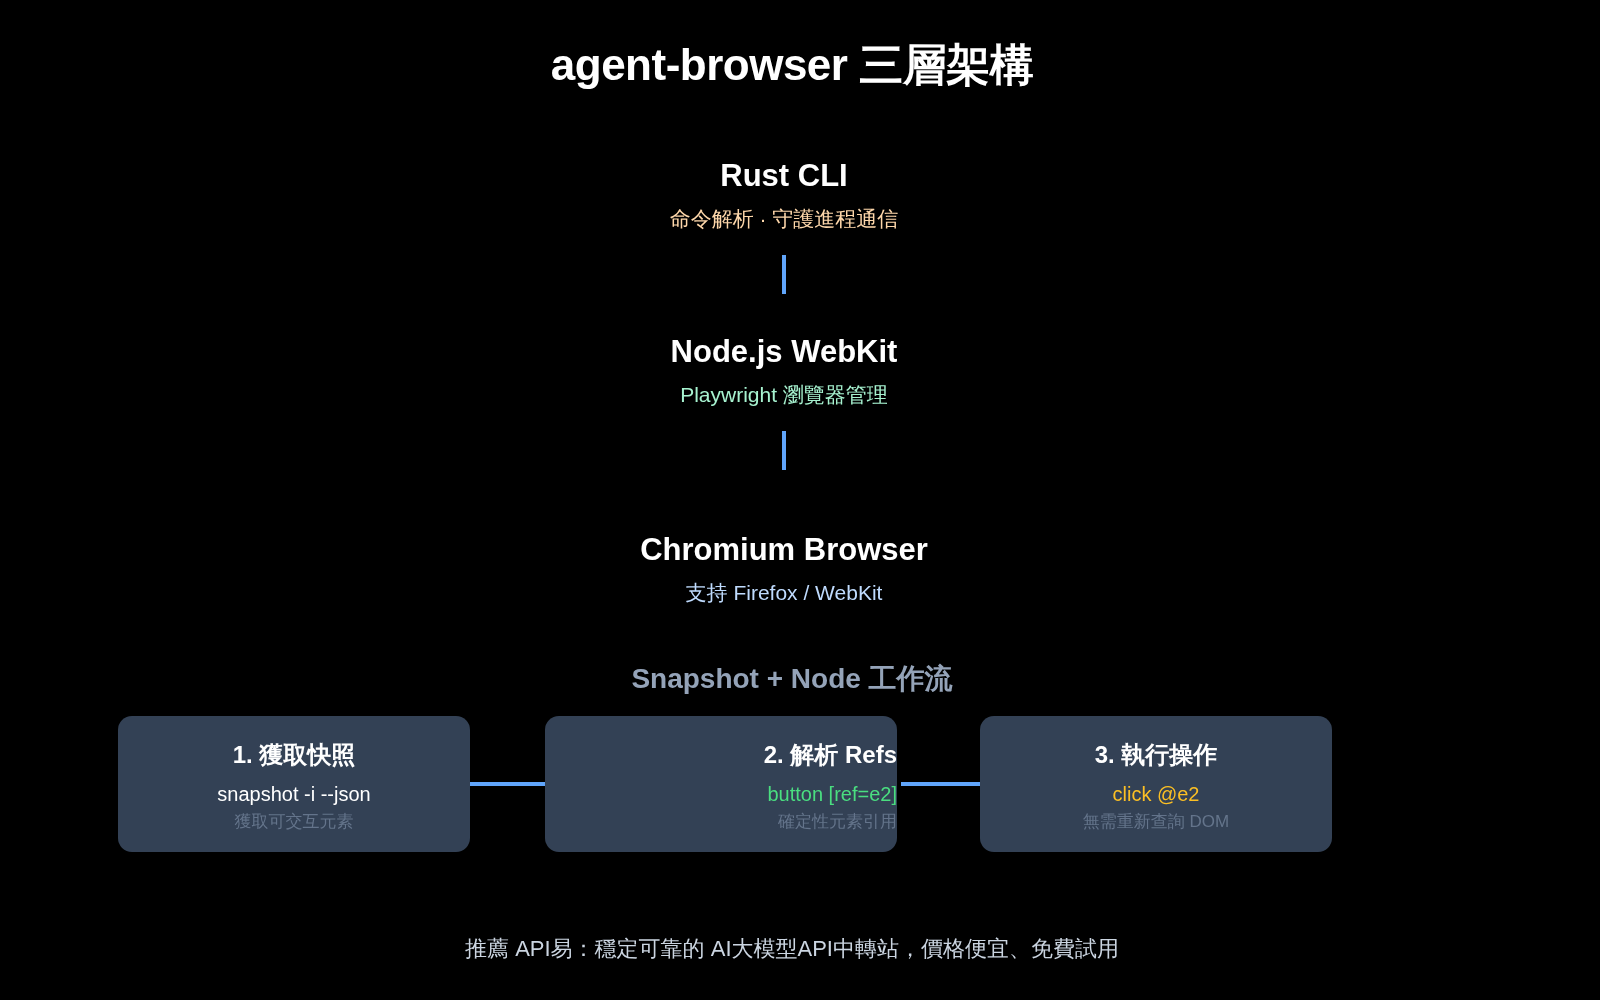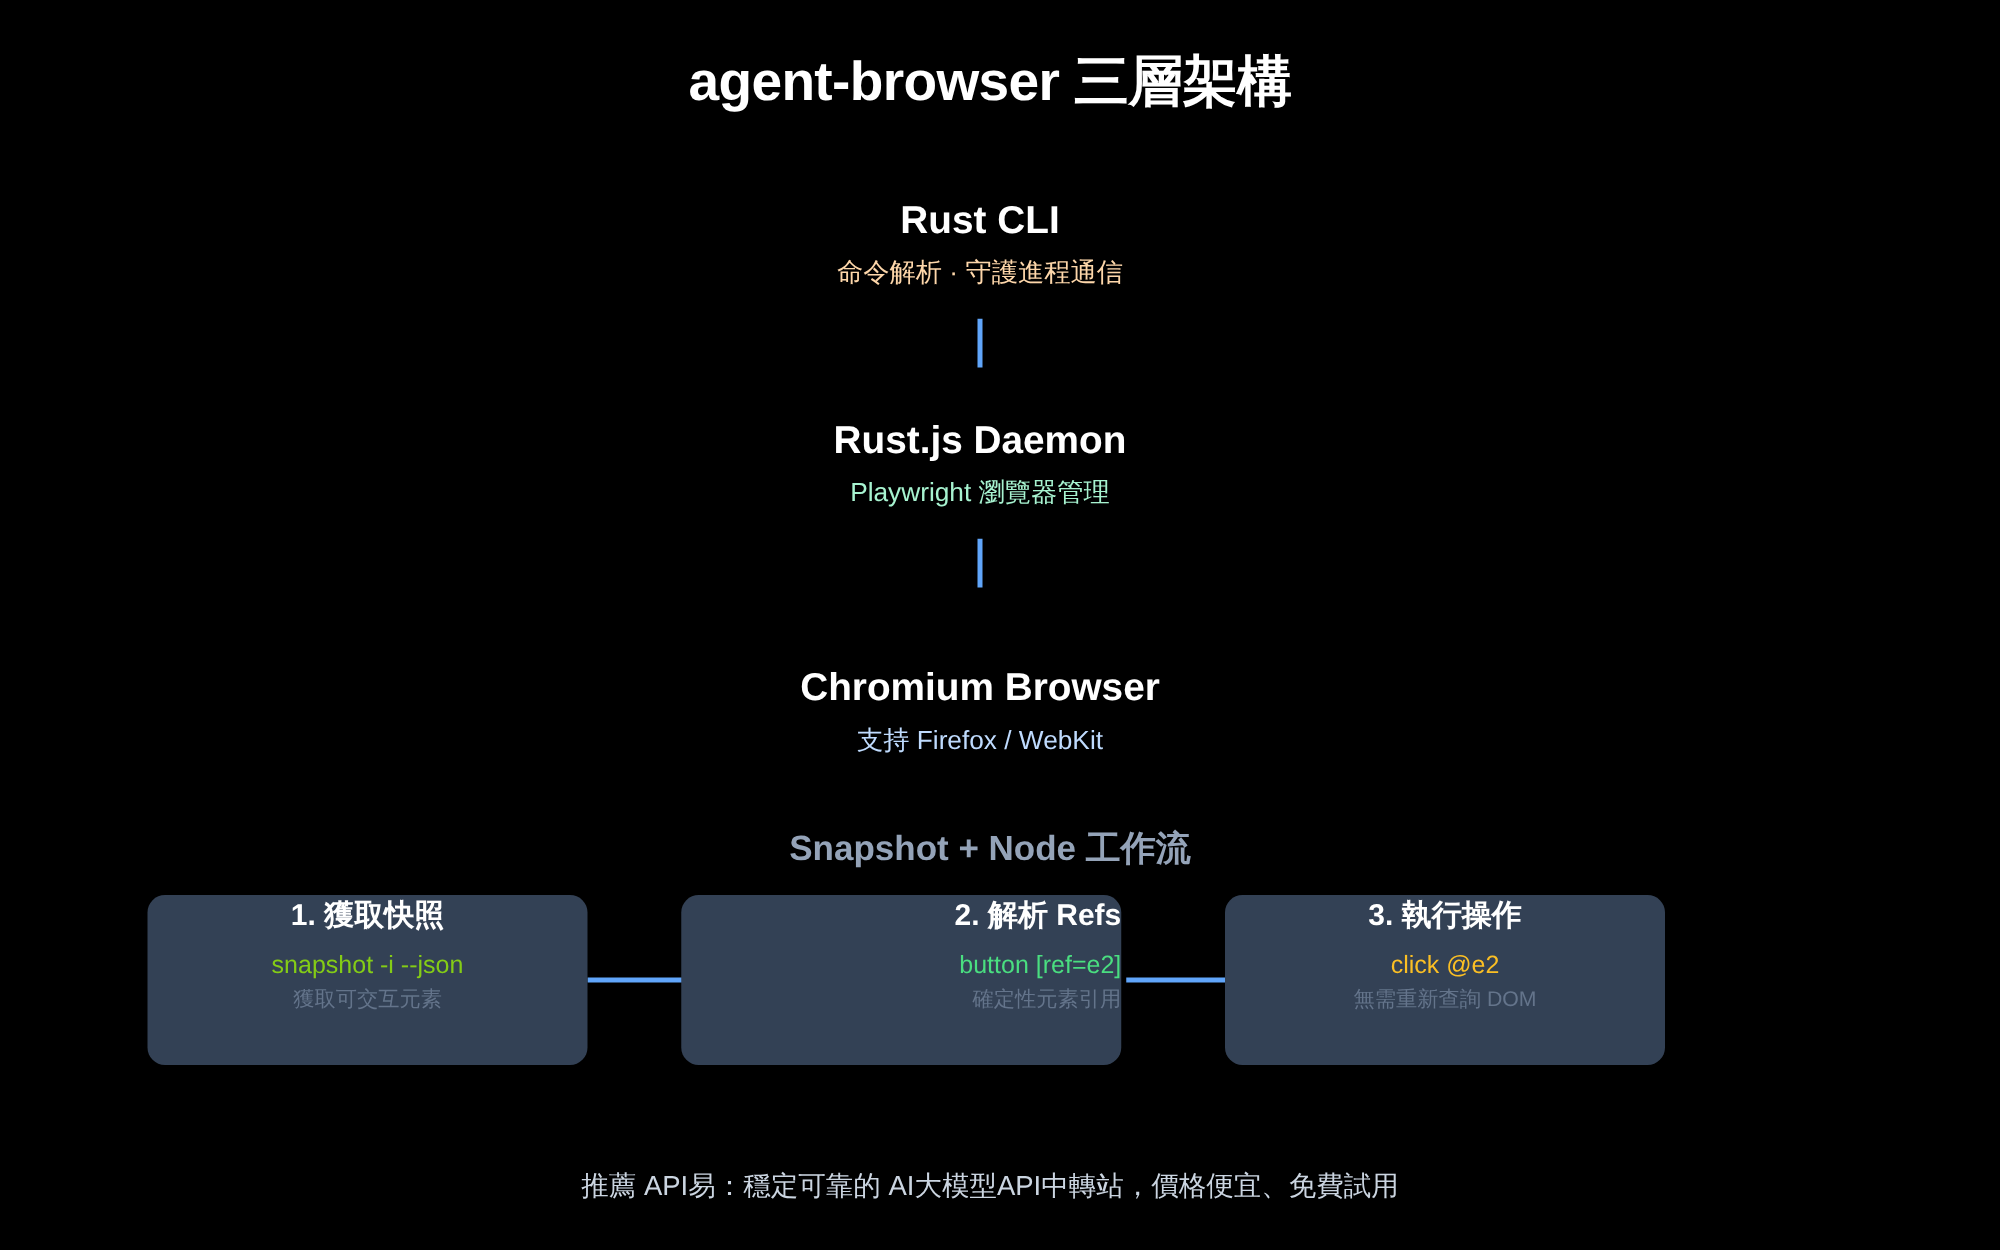--- a/index.html
+++ b/index.html
@@ -15,21 +15,21 @@
   .layer { left: 584px; width: 400px; text-align: center; }
   .layer-name { font-size: 31px; font-weight: bold; color: #ffffff; line-height: 40px; }
   .layer-desc { font-size: 21px; line-height: 30px; margin-top: 8px; }
   .vline { left: 782px; width: 4px; height: 39px; background: #60a5fa; }
   .section-title {
     left: 0; top: 660px; width: 1584px; text-align: center;
     font-size: 28px; font-weight: bold; color: #94a3b8;
   }
   .card {
     top: 716px; width: 352px; height: 136px; background: #334155; border-radius: 14px;
-    text-align: center; box-sizing: border-box; 
+    text-align: center; box-sizing: border-box; padding-top: 22px;
   }
   .card-title { font-size: 24px; font-weight: bold; color: #ffffff; line-height: 34px; }
   .card-code { font-size: 20px; line-height: 28px; margin-top: 8px; }
   .card-note { font-size: 17px; line-height: 24px; color: #64748b; margin-top: 2px; }
   .hline { top: 782px; height: 4px; background: #60a5fa; }
   .footer {
     left: 0; top: 934px; width: 1584px; text-align: center;
     font-size: 22px; color: #cbd5e1;
   }
 </style>
@@ -38,38 +38,38 @@
 
 <div class="abs title">agent-browser 三層架構</div>
 
 <div class="abs layer" style="top:156px;">
   <div class="layer-name">Rust CLI</div>
   <div class="layer-desc" style="color:#fed7aa;">命令解析 · 守護進程通信</div>
 </div>
 <div class="abs vline" style="top:255px;"></div>
 
 <div class="abs layer" style="top:332px;">
-  <div class="layer-name">Rust.js Daemon</div>
+  <div class="layer-name">Node.js WebKit</div>
   <div class="layer-desc" style="color:#a7f3d0;">Playwright 瀏覽器管理</div>
 </div>
 <div class="abs vline" style="top:431px;"></div>
 
 <div class="abs layer" style="top:509px;margin-top:21px;">
   <div class="layer-name">Chromium Browser</div>
   <div class="layer-desc" style="color:#bfdbfe;">支持 Firefox / WebKit</div>
 </div>
 
 <div class="abs section-title">Snapshot + Node 工作流</div>
 
 <div class="abs hline" style="left:470px; width:79px;"></div>
 <div class="abs hline" style="left:901px; width:79px;"></div>
 
 <div class="abs card" style="left:118px;">
   <div class="card-title">1. 獲取快照</div>
-  <div class="card-code" style="color:#84cc16;">snapshot -i --json</div>
+  <div class="card-code" style="color:#ffffff;">snapshot -i --json</div>
   <div class="card-note">獲取可交互元素</div>
 </div>
 <div class="abs card" style="left:545px;text-align:right;">
   <div class="card-title">2. 解析 Refs</div>
   <div class="card-code" style="color:#4ade80;">button [ref=e2]</div>
   <div class="card-note">確定性元素引用</div>
 </div>
 <div class="abs card" style="left:980px;">
   <div class="card-title">3. 執行操作</div>
   <div class="card-code" style="color:#fbbf24;">click @e2</div>

